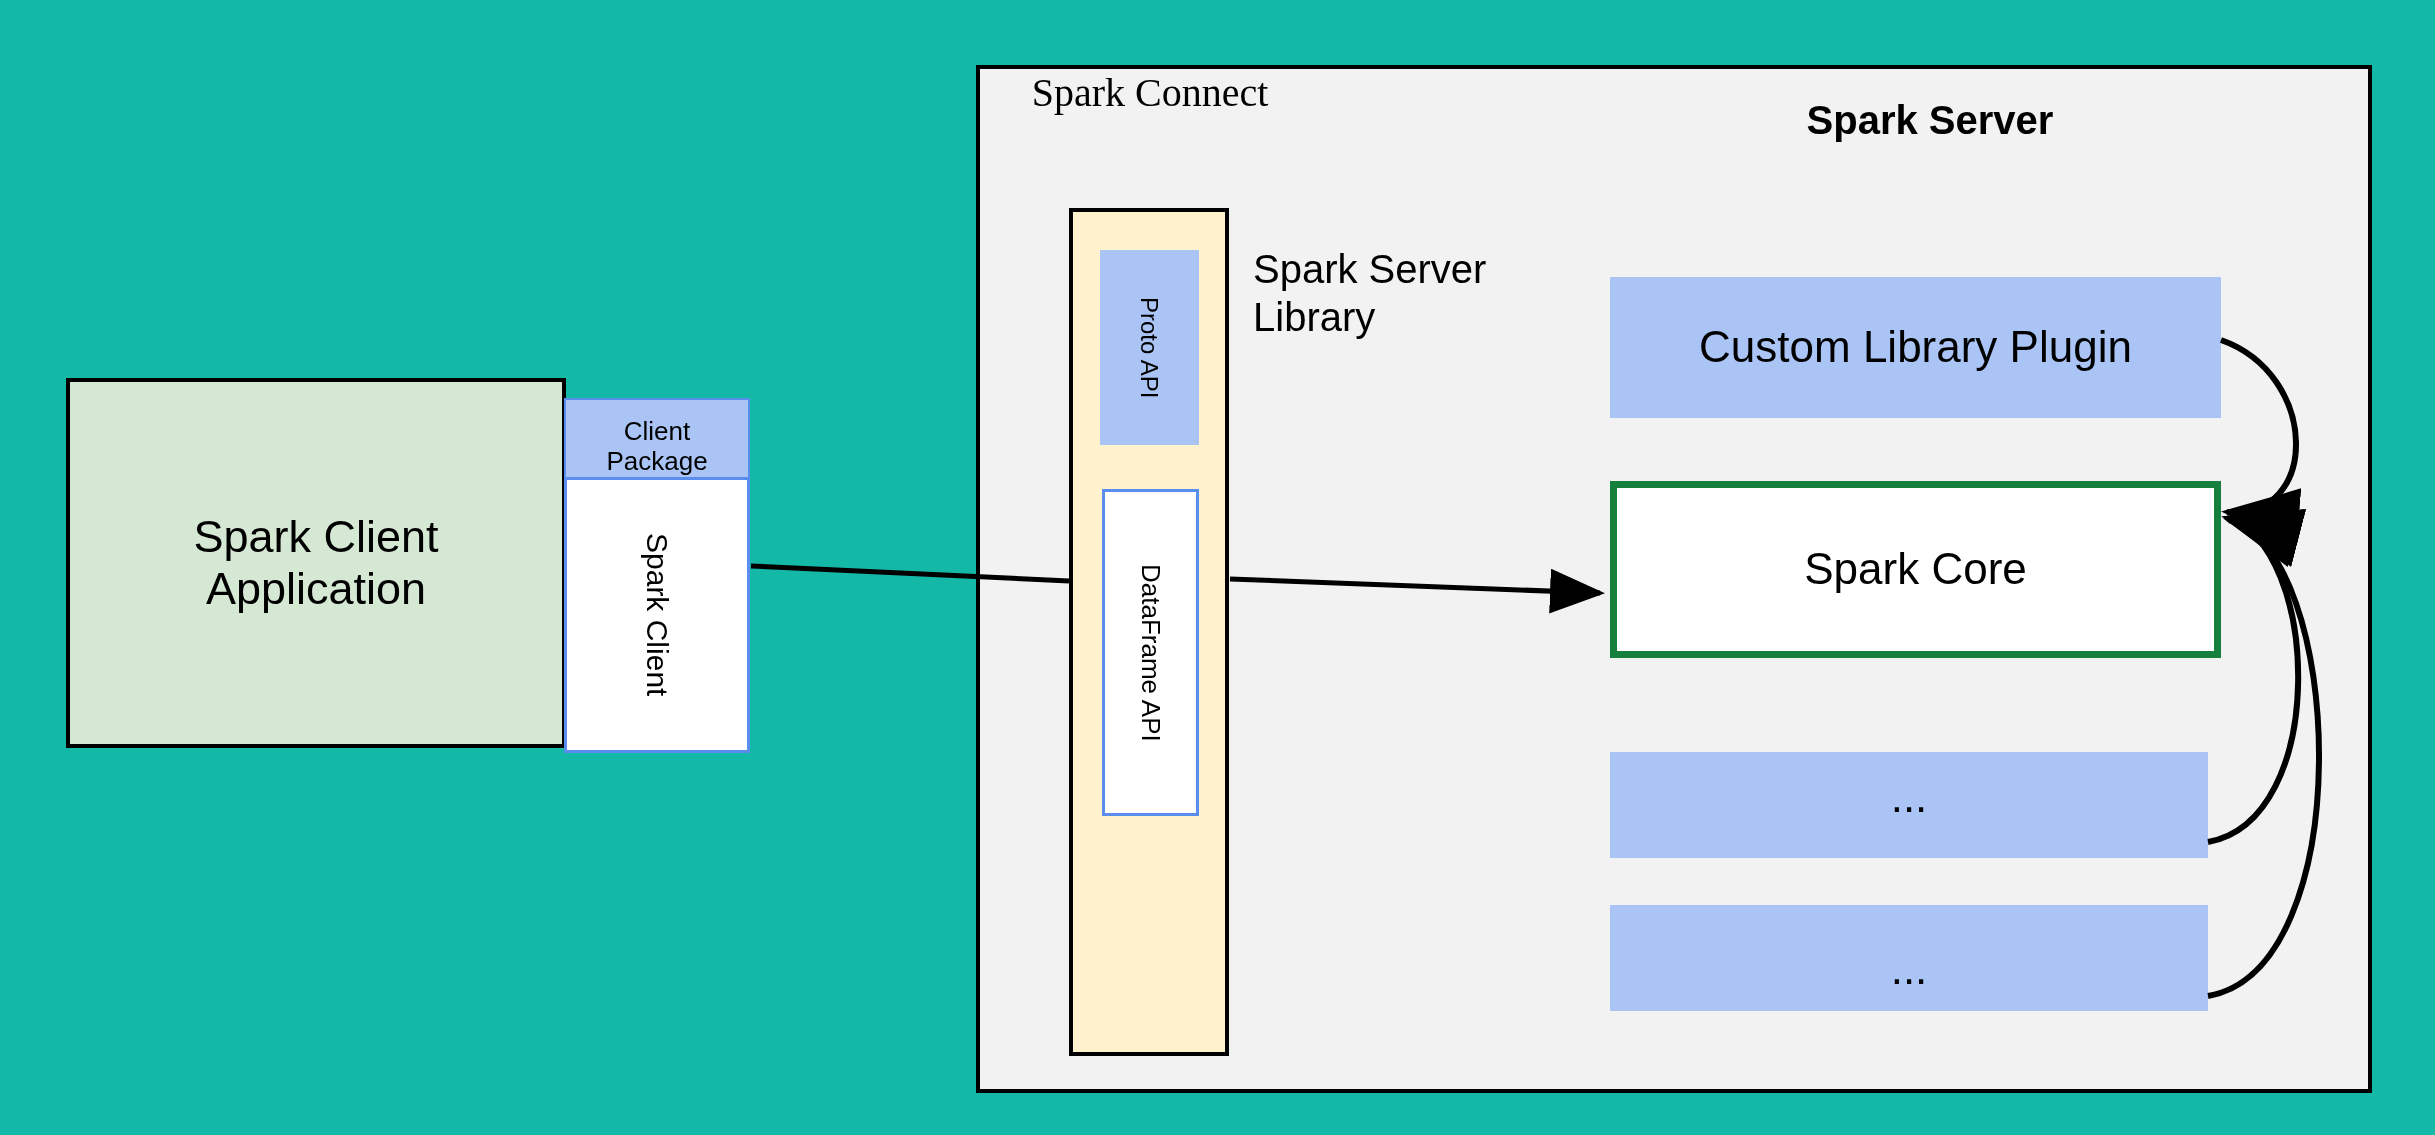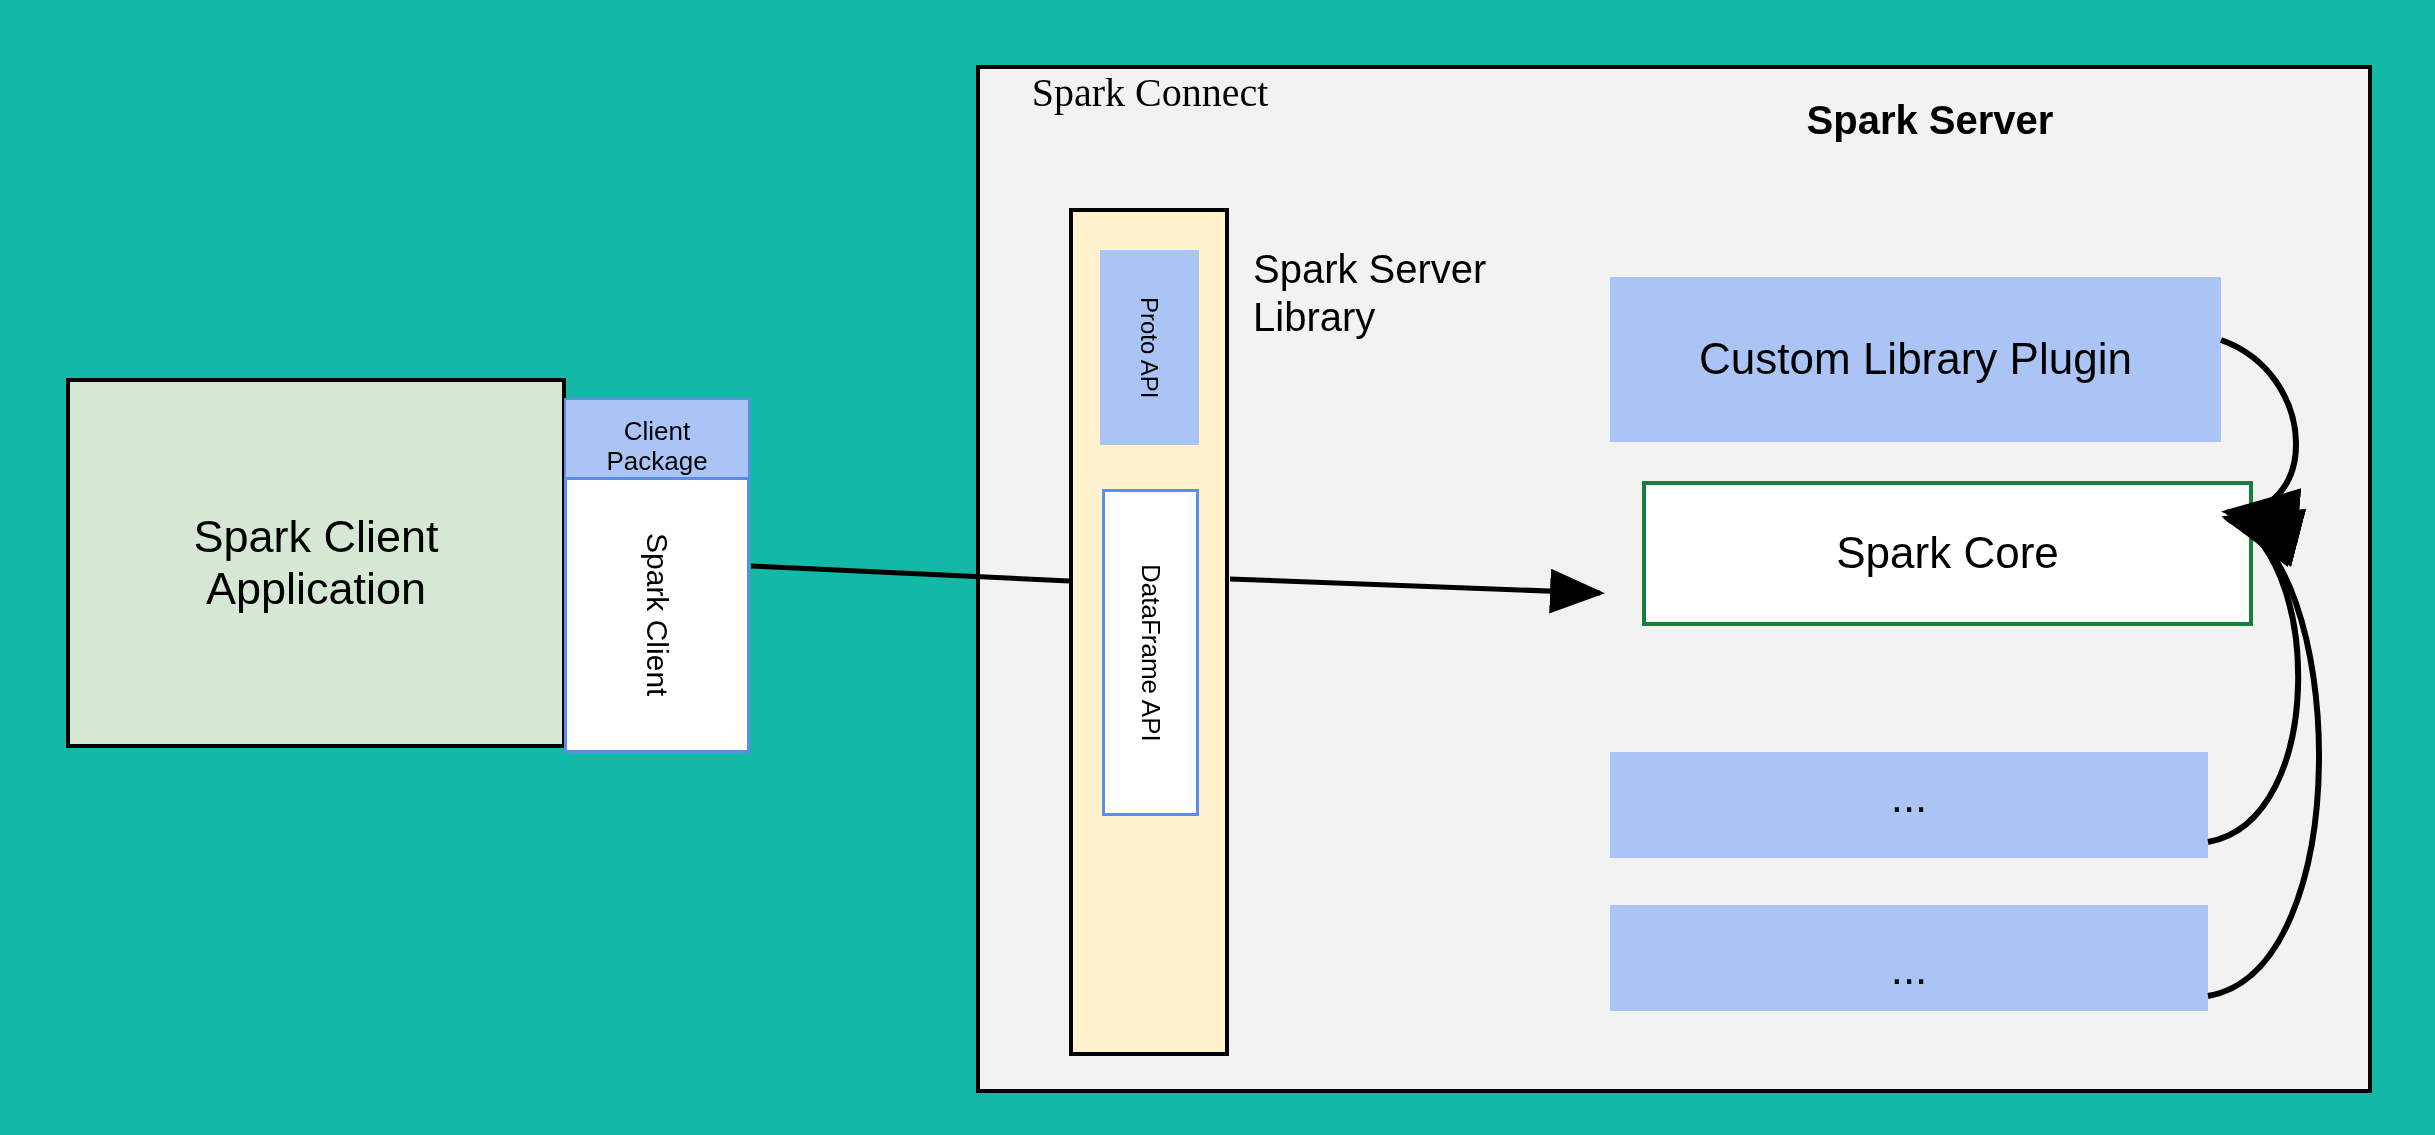--- a/index.html
+++ b/index.html
@@ -137,35 +137,34 @@
     border: 3px solid #5b8def;
     z-index: 4;
   }
   #dataframe-api .vert-text { font-size: 26px; }
 
   
   #custom-library-plugin {
     left: 1610px;
     top: 277px;
     width: 611px;
-    height: 165px;
+    height: 141px;
     background: #a9c4f5;
     font-size: 44px;
     z-index: 3;
   }
   #spark-core {
     left: 1610px;
     top: 481px;
     width: 611px;
-    height: 145px;
-    background: #ffffff;
-    border: 4px solid #15803d;
-    font-size: 44px;
-    z-index: 3;
-    margin-left: 32px;
+    height: 177px;
+    background: #ffffff;
+    border: 7px solid #15803d;
+    font-size: 44px;
+    z-index: 3;
   }
   #dots-box-1 {
     left: 1610px;
     top: 752px;
     width: 598px;
     height: 106px;
     background: #a9c4f5;
     font-size: 44px;
     z-index: 3;
     align-items: flex-start;

